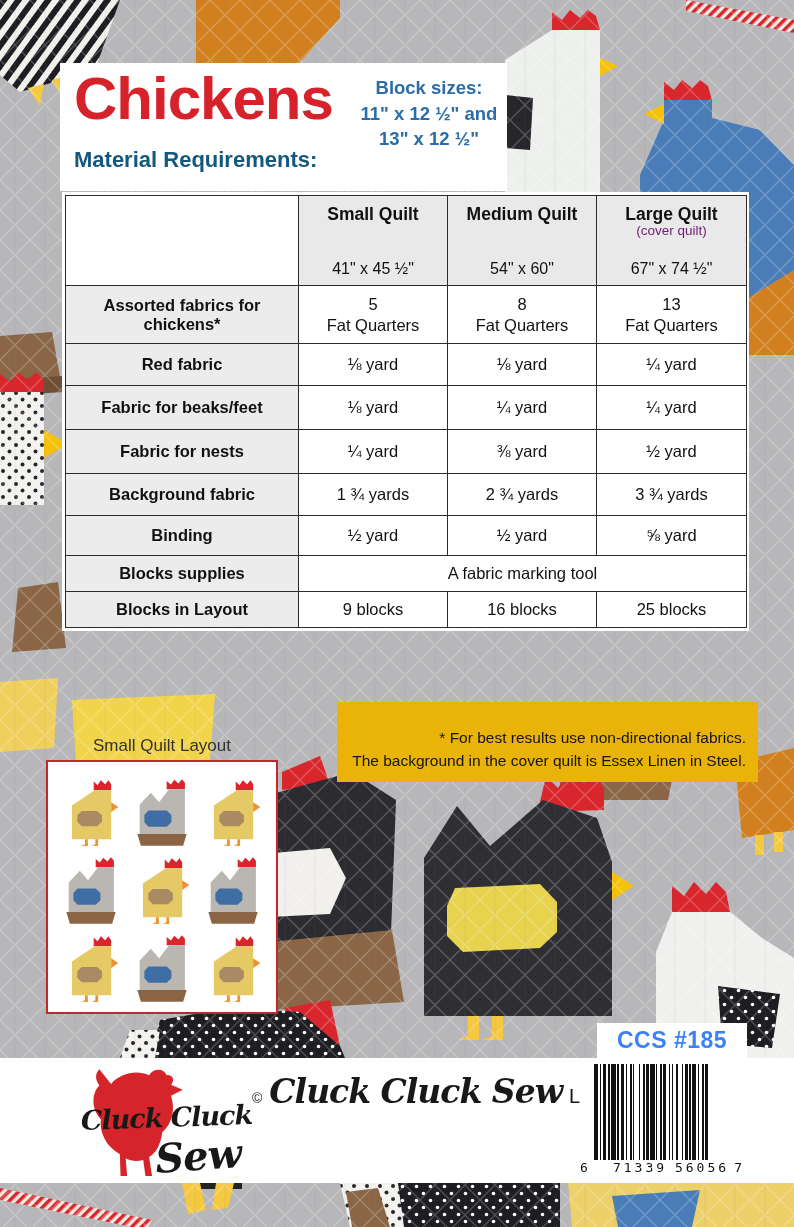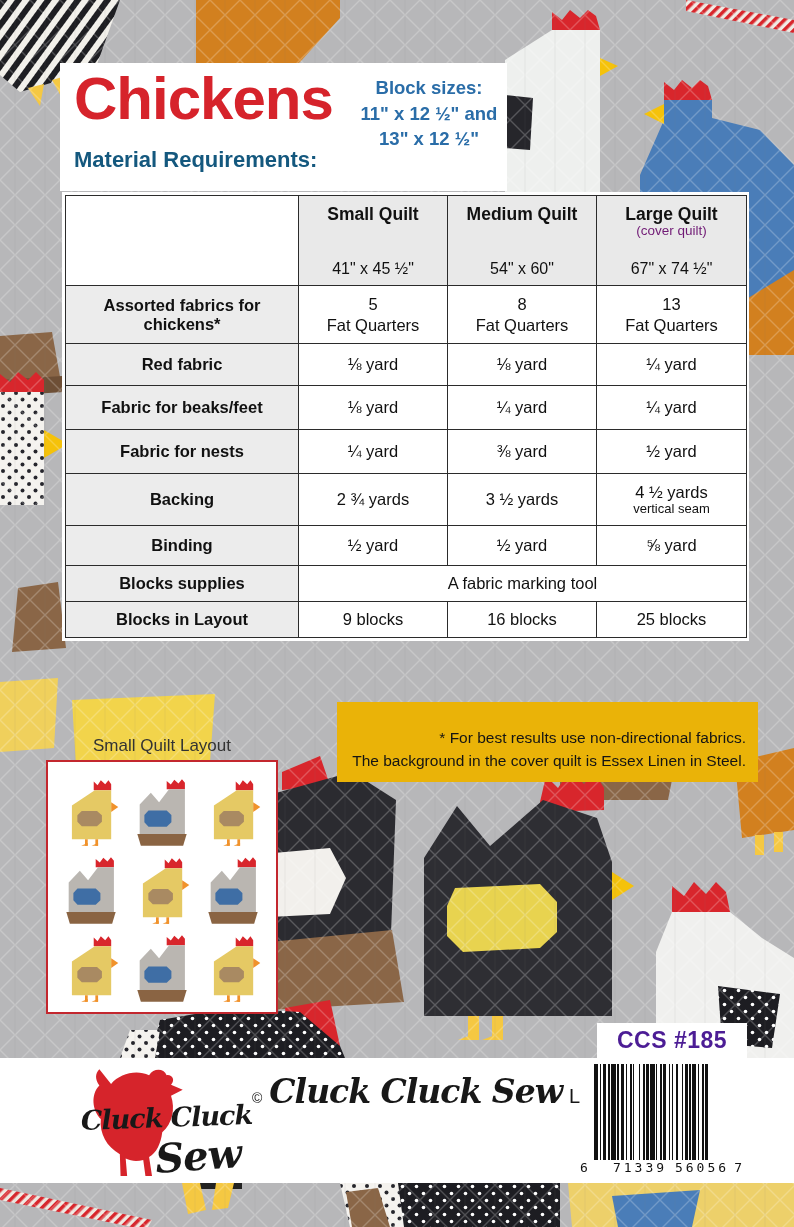--- a/index.html
+++ b/index.html
@@ -43,21 +43,21 @@
                 border:2.5px solid #c3272e; z-index:2; }
   .chick-grid { display:grid; grid-template-columns:repeat(3,1fr); width:100%; height:100%;
                 padding:10px 8px 8px 8px; align-items:end; justify-items:center; row-gap:2px; }
   .chick-cell { display:flex; align-items:flex-end; justify-content:center; height:76px; }
   .chick-cell svg.standing { width:58px; height:72px; }
   .chick-cell svg.sitting  { width:66px; height:74px; }
 
   
   .ccs-badge { position:absolute; left:597px; top:1023px; width:150px; height:35px; background:#fff; z-index:3;
                display:flex; align-items:center; justify-content:center;
-               font-size:23px; font-weight:bold; color:#4c1d95; letter-spacing:0.5px; }
+               font-size:23px; font-weight:bold; color:#3b82f6; letter-spacing:0.5px; }
 
   
   .footer { position:absolute; left:0; top:1058px; width:794px; height:125px; background:#fff; z-index:3; }
   .logo { position:absolute; left:46px; top:2px; width:210px; height:121px; }
   .logo svg { position:absolute; left:8px; top:2px; width:158px; height:117px; }
   .logo-cluck { position:absolute; left:28px; top:42px; width:185px; text-align:center;
                 font-family:"DejaVu Serif","Liberation Serif",serif; font-style:italic; font-weight:bold;
                 font-size:27px; color:#181818; letter-spacing:-1px; transform:rotate(-2deg); }
   .logo-sew { position:absolute; left:92px; top:72px; width:120px; text-align:center;
               font-family:"DejaVu Serif","Liberation Serif",serif; font-style:italic; font-weight:bold;
@@ -274,31 +274,30 @@
           <td class="c-val">
             <span class="line">¼ yard</span>
           </td>
           <td class="c-val">
             <span class="line">⅜ yard</span>
           </td>
           <td class="c-val">
             <span class="line">½ yard</span>
           </td>
         </tr>
-        <tr style="height: 52px;">
-          <td class="c-label">Backing</td>
+        <tr style="height: 42px;">
+          <td class="c-label">Background fabric</td>
+          <td class="c-val">
+            <span class="line">1 ¾ yards</span>
+          </td>
           <td class="c-val">
             <span class="line">2 ¾ yards</span>
           </td>
           <td class="c-val">
-            <span class="line">3 ½ yards</span>
-          </td>
-          <td class="c-val">
-            <span class="line">4 ½ yards</span>
-            <span class="line small">vertical seam</span>
+            <span class="line">3 ¾ yards</span>
           </td>
         </tr>
         <tr style="height: 40px;">
           <td class="c-label">Binding</td>
           <td class="c-val">
             <span class="line">½ yard</span>
           </td>
           <td class="c-val">
             <span class="line">½ yard</span>
           </td>

